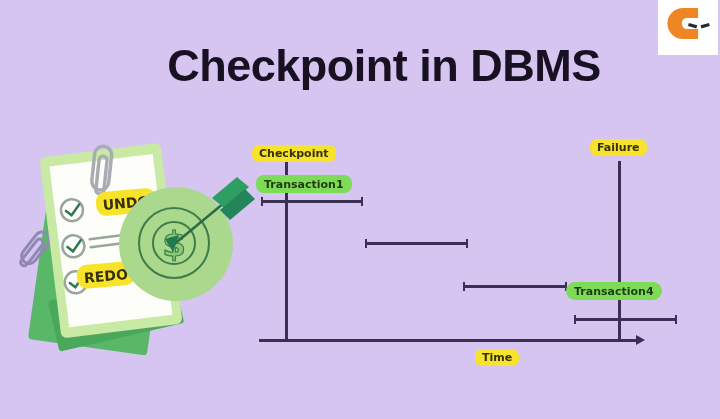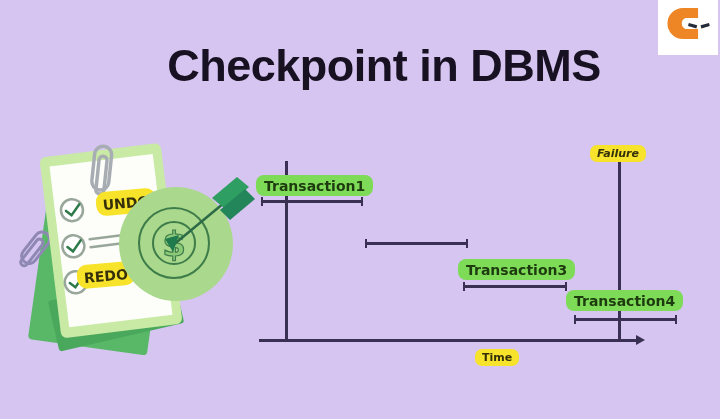--- a/index.html
+++ b/index.html
@@ -27,29 +27,29 @@
   .vline.failure-line{left:618px;top:161px;height:180px;}
 
   .badge{
     position:absolute;display:inline-block;border-radius:7px;
     font-weight:bold;white-space:nowrap;z-index:5;
   }
   .badge.yellow{
     background:#f7e32b;color:#35300a;font-size:11px;padding:2px 7px;
   }
   .badge.green{
-    background:#7ddb58;color:#1e3b0f;font-size:14px;padding:2.5px 8px;border-radius:8px;
+    background:#7ddb58;color:#1e3b0f;font-size:11px;padding:2.5px 8px;border-radius:8px;
   }
   .badge.checkpoint{left:252px;top:145px;}
-  .badge.failure{left:590px;top:145px;font-style:italic;}
+  .badge.failure{left:590px;top:139px;}
   .badge.time{left:441px;top:349px;margin-left:34px;}
   .badge.t1{left:256px;top:175px;}
   .badge.t2{left:360px;top:217px;}
   .badge.t3{left:458px;top:259px;}
-  .badge.t4{left:566px;top:290px;}
+  .badge.t4{left:566px;top:282px;border-radius:9px;}
 
   .t-line{
     position:absolute;height:9px;
     border-left:2.5px solid #3a3053;border-right:2.5px solid #3a3053;
     z-index:2;
   }
   .t-line::after{
     content:"";position:absolute;left:0;right:0;top:3px;height:2.5px;background:#3a3053;
   }
   .t-line.l1{left:261px;top:197px;width:98px;}
@@ -141,28 +141,28 @@
         <polygon points="149,103 163,99 157,116" fill="#1f7a4d"></polygon>
         <polygon points="196,62 221,41 233,51 208,72" fill="#2f9e62"></polygon>
         <polygon points="204,74 229,53 239,63 214,84" fill="#23855a"></polygon>
       </g>
     </svg>
   </div>
 
   <div class="vline checkpoint-line"></div>
   <div class="vline failure-line"></div>
 
+  <span class="badge yellow checkpoint">Checkpoint</span>
   <span class="badge yellow failure">Failure</span>
 
   <span class="badge green t1">Transaction1</span>
   <div class="t-line l1"></div>
 
   <div class="t-line l2"></div>
 
-  <span class="badge green t3">Transaction3</span>
   <div class="t-line l3"></div>
 
   <span class="badge green t4">Transaction4</span>
   <div class="t-line l4"></div>
 
   <div class="time-axis"></div>
   <div class="time-axis-arrow"></div>
   <span class="badge yellow time">Time</span>
 
 </div>

